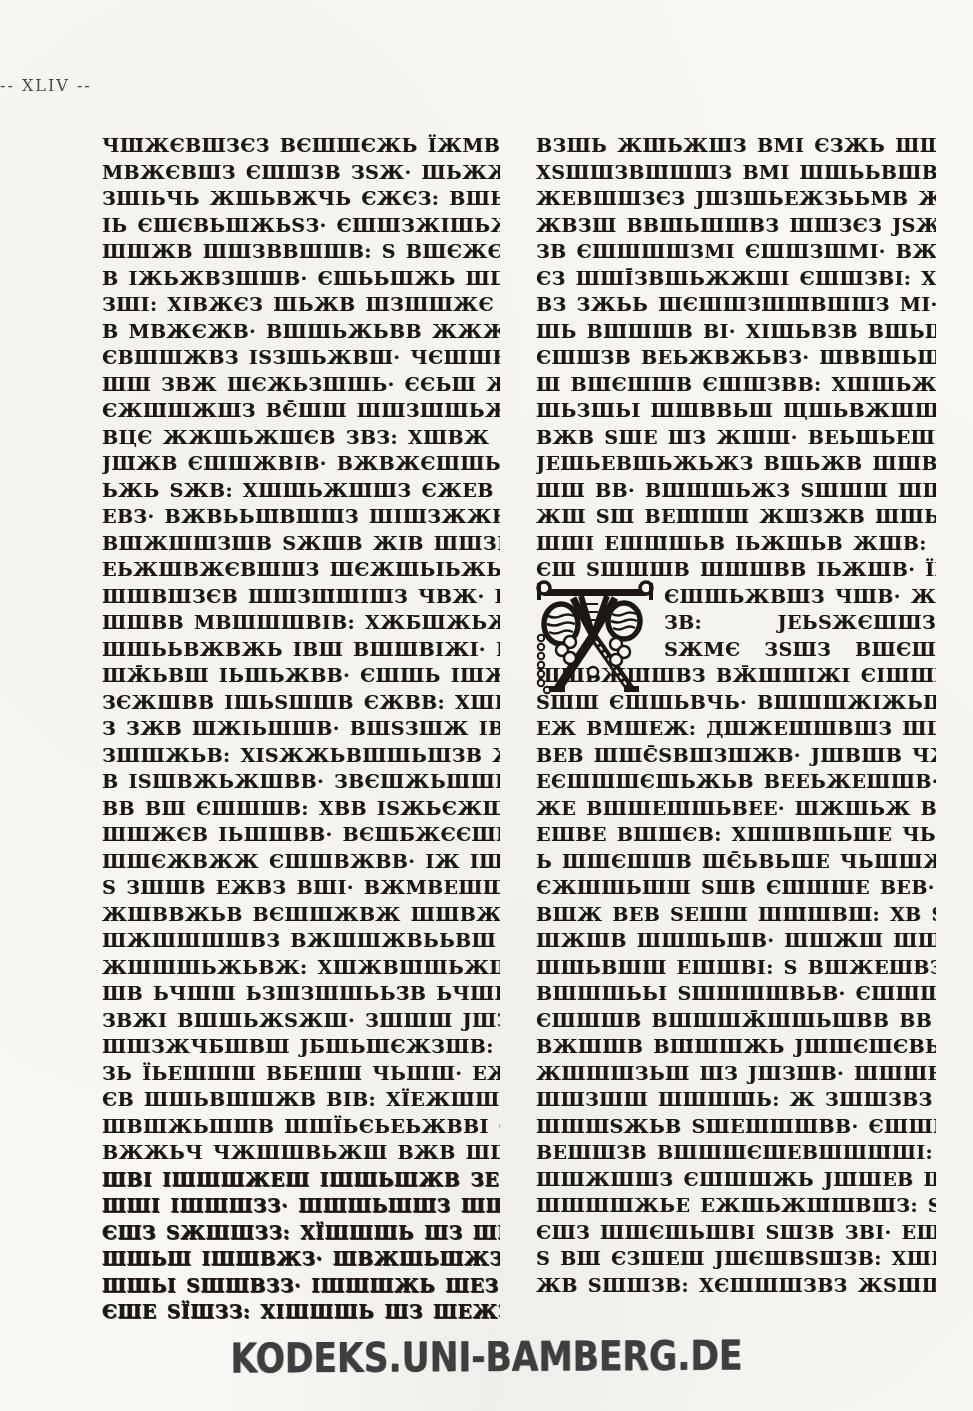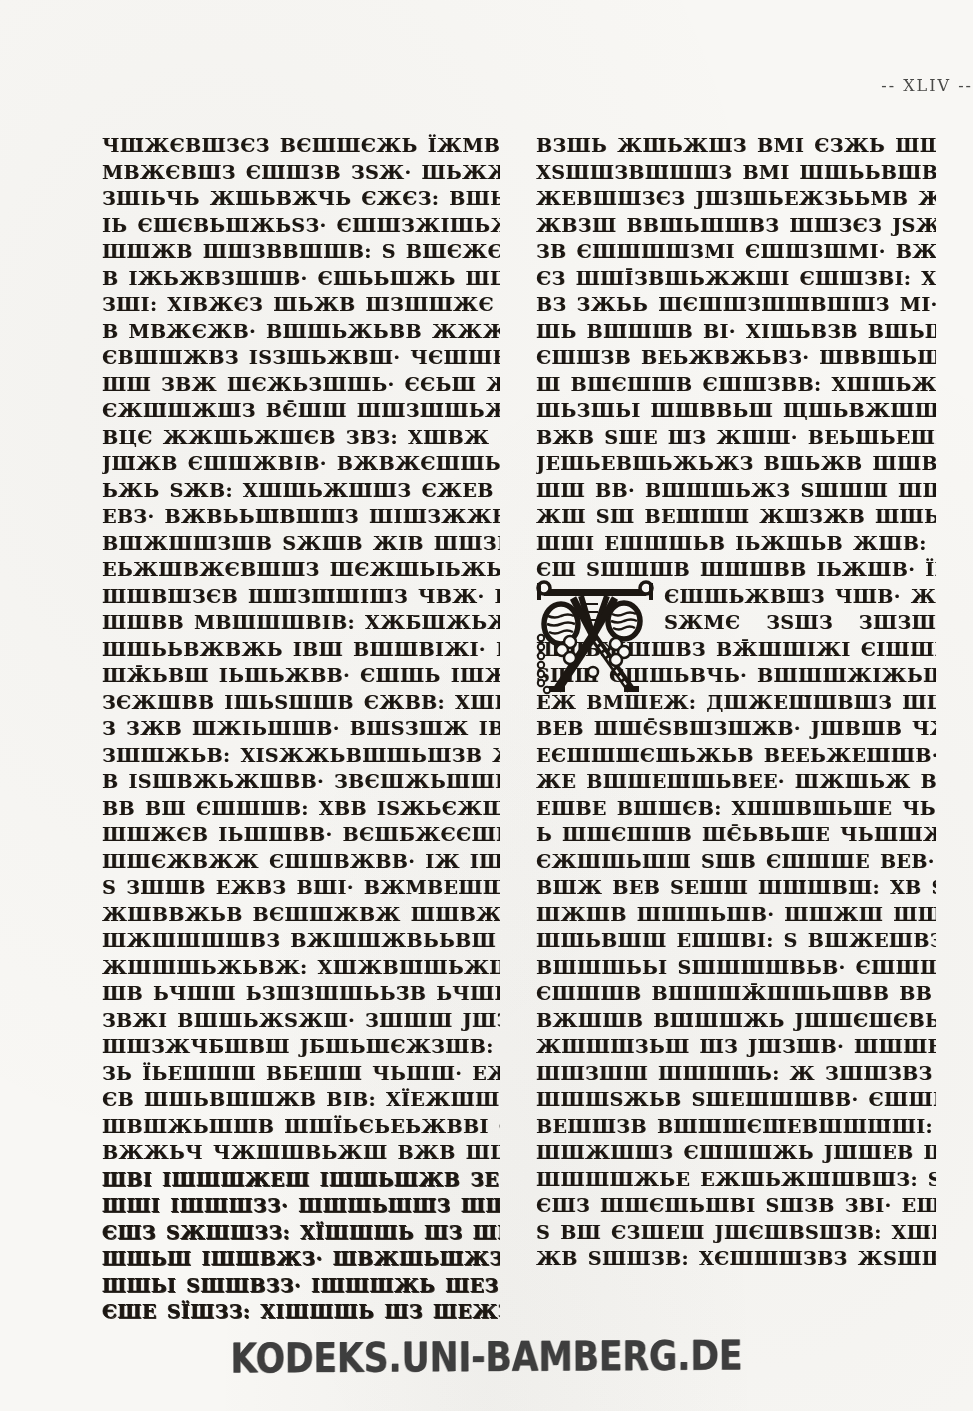--- a/index.html
+++ b/index.html
@@ -10,21 +10,21 @@
     background:
       radial-gradient(ellipse at 22% 28%, rgba(80,80,75,0.03), transparent 55%),
       radial-gradient(ellipse at 78% 72%, rgba(80,80,75,0.035), transparent 50%),
       radial-gradient(ellipse at 50% 100%, rgba(60,60,55,0.04), transparent 40%),
       #f8f7f4;
     overflow:hidden;
     font-family:"DejaVu Serif", serif;
   }
   .folio{
     position:absolute;top:76px;left:0;right:0;
-    text-align:right;
+    text-align:left;
     font:16px "DejaVu Serif", serif;
     letter-spacing:2px;
     color:#4a4a48;
   }
   .columns{
     position:absolute;top:132px;left:102px;
     display:flex;gap:36px;
   }
   .col{
     width:398px;
@@ -184,21 +184,22 @@
         <div class="line">ЄШШЗВ ВЕЬЖВЖЬВЗ· ШВВШЬШШЗЄВ</div>
         <div class="line">Ш ВШ̄ЄШШВ ЄШШЗВВ: ХШШЬЖЗ ВШ̄Ш</div>
         <div class="line">ШЬЗШЬІ ШШВВЬШ ЩШЬВЖШШЬВЗЗ· З</div>
         <div class="line">ВЖВ ЅШЕ ШЗ ЖШШ· ВЕЬШЬЕШВВ ЖЗ</div>
         <div class="line">ЈЕШЬЕВШЬЖЬЖЗ ВШЬЖВ ШШВЗЄВ З</div>
         <div class="line">ШШ ВВ· ВШ̄ШШЬЖЗ ЅШШШ ШШВЗЄ: Ѕ</div>
         <div class="line">ЖШ ЅШ ВЕШ̄ШШ ЖШЗЖВ ШШЬШ· ЕЗЖ</div>
         <div class="line">ШШІ ЕШШ̄ШЬВ ІЬЖШЬВ ЖШВ: ЇШЄ</div>
         <div class="line">ЄШ ЅШШШВ ШШ̄ШВВ ІЬЖШВ· ЇШЄ·</div>
         <div class="line indent">ЄШШЬЖВШЗ ЧШВ· ЖЄ</div>
-        <div class="line indent">ЅЖМЄ ЗЅШЗ ЗШЗШ</div>
+        <div class="line indent">ЗВ: ЈЕЬЅЖЄШШЗ</div>
+        <div class="line indent">ЅЖМЄ ЗЅШЗ ВШЄШ</div>
         <div class="line">ШШЬЖШ̄ШВЗ ВЖ̄ШШІЖІ ЄІШШШЗЕВ</div>
         <div class="line">ЅШШ ЄШШЬВЧЬ· ВШШШЖІЖЬШЬ ЖЖШЗ</div>
         <div class="line">ЕЖ ВМШЕЖ: ДШЖЕШ̄ШВШЗ ШШШВ̄ШШ</div>
         <div class="line">ВЕВ ШШЄ̄ЅВШЗШЖВ· ЈШВШВ ЧЖЬШ</div>
         <div class="line">ЕЄШШШЄШ̄ЬЖЬВ ВЕЕЬЖЕШШВ· ЇЖШВ</div>
         <div class="line">ЖЕ ВШШЕШ̄ШЬВЕЕ· ШЖШЬЖ ВІ ШШВІ В</div>
         <div class="line">ЕШВЕ ВШШЄВ: ХШШВШЬШЕ ЧЬШВ</div>
         <div class="line">Ь ШШЄШШВ ШЄ̄ЬВЬШЕ ЧЬШШЖЬ ЈЕ</div>
         <div class="line">ЄЖШШЬШШ ЅШВ ЄШ̄ШШЕ ВЕВ· ЕЄШЖ</div>
         <div class="line">ВШЖ ВЕВ ЅЕШШ ШШ̄ШВШ: ХВ ЅЖШЕ</div>

